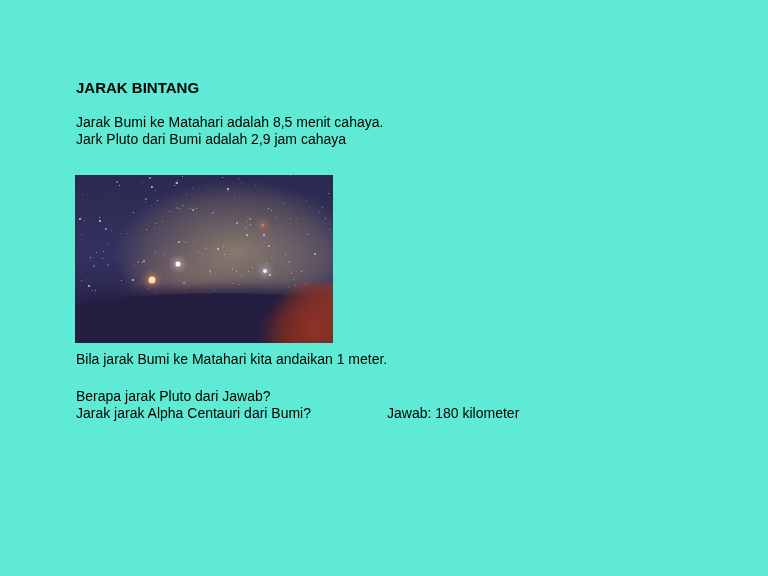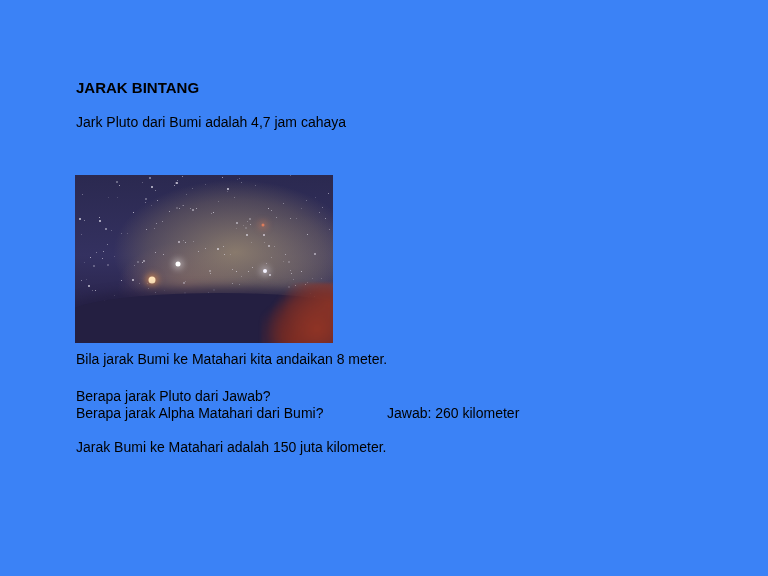--- a/index.html
+++ b/index.html
@@ -1,17 +1,17 @@
 <!DOCTYPE html>
 <html><head>
 <meta charset="utf-8">
 <style>
   html,body{margin:0;padding:0;background:#888;}
   .page{
-    position:relative;width:768px;height:576px;background:#3b82f6;
+    position:relative;width:768px;height:576px;background:#5eead4;
     font-family:"Liberation Sans",sans-serif;color:#000;overflow:hidden;
   }
   .title{
     position:absolute;left:76px;top:79px;
     font-size:15px;font-weight:bold;line-height:17px;white-space:pre;
   }
   .textline{font-size:14px;line-height:17px;white-space:pre;}
   .intro{position:absolute;left:76px;top:114px;}
   .assumption{position:absolute;left:76px;top:351px;}
   .qa-block{position:absolute;left:76px;top:388px;}
@@ -48,21 +48,22 @@
   .bright-star{position:absolute;border-radius:50%;transform:translate(-50%,-50%);}
 </style>
 </head>
 <body>
 
 <div class="page">
 
   <div class="title">JARAK BINTANG</div>
 
   <div class="intro">
-    <div class="textline">Jark Pluto dari Bumi adalah 4,7 jam cahaya</div>
+    <div class="textline">Jarak Bumi ke Matahari adalah 8,5 menit cahaya.</div>
+    <div class="textline">Jark Pluto dari Bumi adalah 2,9 jam cahaya</div>
   </div>
 
   <div class="photo" style="--sky_top: #2b2950; --sky_mid: #343160; --milky_core: rgba(150,133,110,0.85); --pink_glow: rgba(168,118,108,0.55); --horizon: #241f41; --foliage: #83392a;">
     <div class="star-field">
         <div class="star" style="left: 51.5%; top: 69.5%; width: 1px; height: 1px; opacity: 0.7;"></div>
         <div class="star" style="left: 68.3%; top: 39.6%; width: 1px; height: 1px; opacity: 0.35;"></div>
         <div class="star" style="left: 22.4%; top: 21.8%; width: 1px; height: 1px; opacity: 0.9;"></div>
         <div class="star" style="left: 66.5%; top: 27.5%; width: 1px; height: 1px; opacity: 0.42;"></div>
         <div class="star" style="left: 89%; top: 64.6%; width: 1px; height: 1px; opacity: 0.8;"></div>
         <div class="star" style="left: 27.8%; top: 64%; width: 1px; height: 1px; opacity: 0.28;"></div>
@@ -232,27 +233,26 @@
         <div class="star" style="left: 90.8%; top: 73.9%; width: 2px; height: 2px; opacity: 0.34;"></div>
         <div class="bright-star" style="left: 29.8%; top: 62.5%; width: 7px; height: 7px; background: rgb(255, 227, 184); box-shadow: rgba(235, 150, 80, 0.6) 0px 0px 6px 3px;"></div>
         <div class="bright-star" style="left: 40%; top: 53%; width: 5px; height: 5px; background: rgb(255, 255, 255); box-shadow: rgba(255, 255, 255, 0.4) 0px 0px 6px 3px;"></div>
         <div class="bright-star" style="left: 72.9%; top: 29.8%; width: 3px; height: 3px; background: rgb(221, 124, 92); box-shadow: rgba(221, 124, 92, 0.4) 0px 0px 6px 3px;"></div>
         <div class="bright-star" style="left: 73.6%; top: 57%; width: 4px; height: 4px; background: rgb(244, 242, 255); box-shadow: rgba(244, 242, 255, 0.4) 0px 0px 6px 3px;"></div>
       </div>
     <div class="horizon"></div>
     <div class="foliage"></div>
   </div>
 
-  <div class="assumption textline">Bila jarak Bumi ke Matahari kita andaikan 8 meter.</div>
+  <div class="assumption textline">Bila jarak Bumi ke Matahari kita andaikan 1 meter.</div>
 
   <div class="qa-block">
     <div class="qa-row textline">
       <span class="qa-q">Berapa jarak Pluto dari Jawab?</span>
     </div>
     <div class="qa-row textline">
-      <span class="qa-q">Berapa jarak Alpha Matahari dari Bumi?</span>
-      <span class="qa-a">Jawab: 260 kilometer</span>
+      <span class="qa-q">Jarak jarak Alpha Centauri dari Bumi?</span>
+      <span class="qa-a">Jawab: 180 kilometer</span>
     </div>
   </div>
 
-  <div class="closing textline">Jarak Bumi ke Matahari adalah 150 juta kilometer.</div>
 
 </div>
 
 </body></html>

